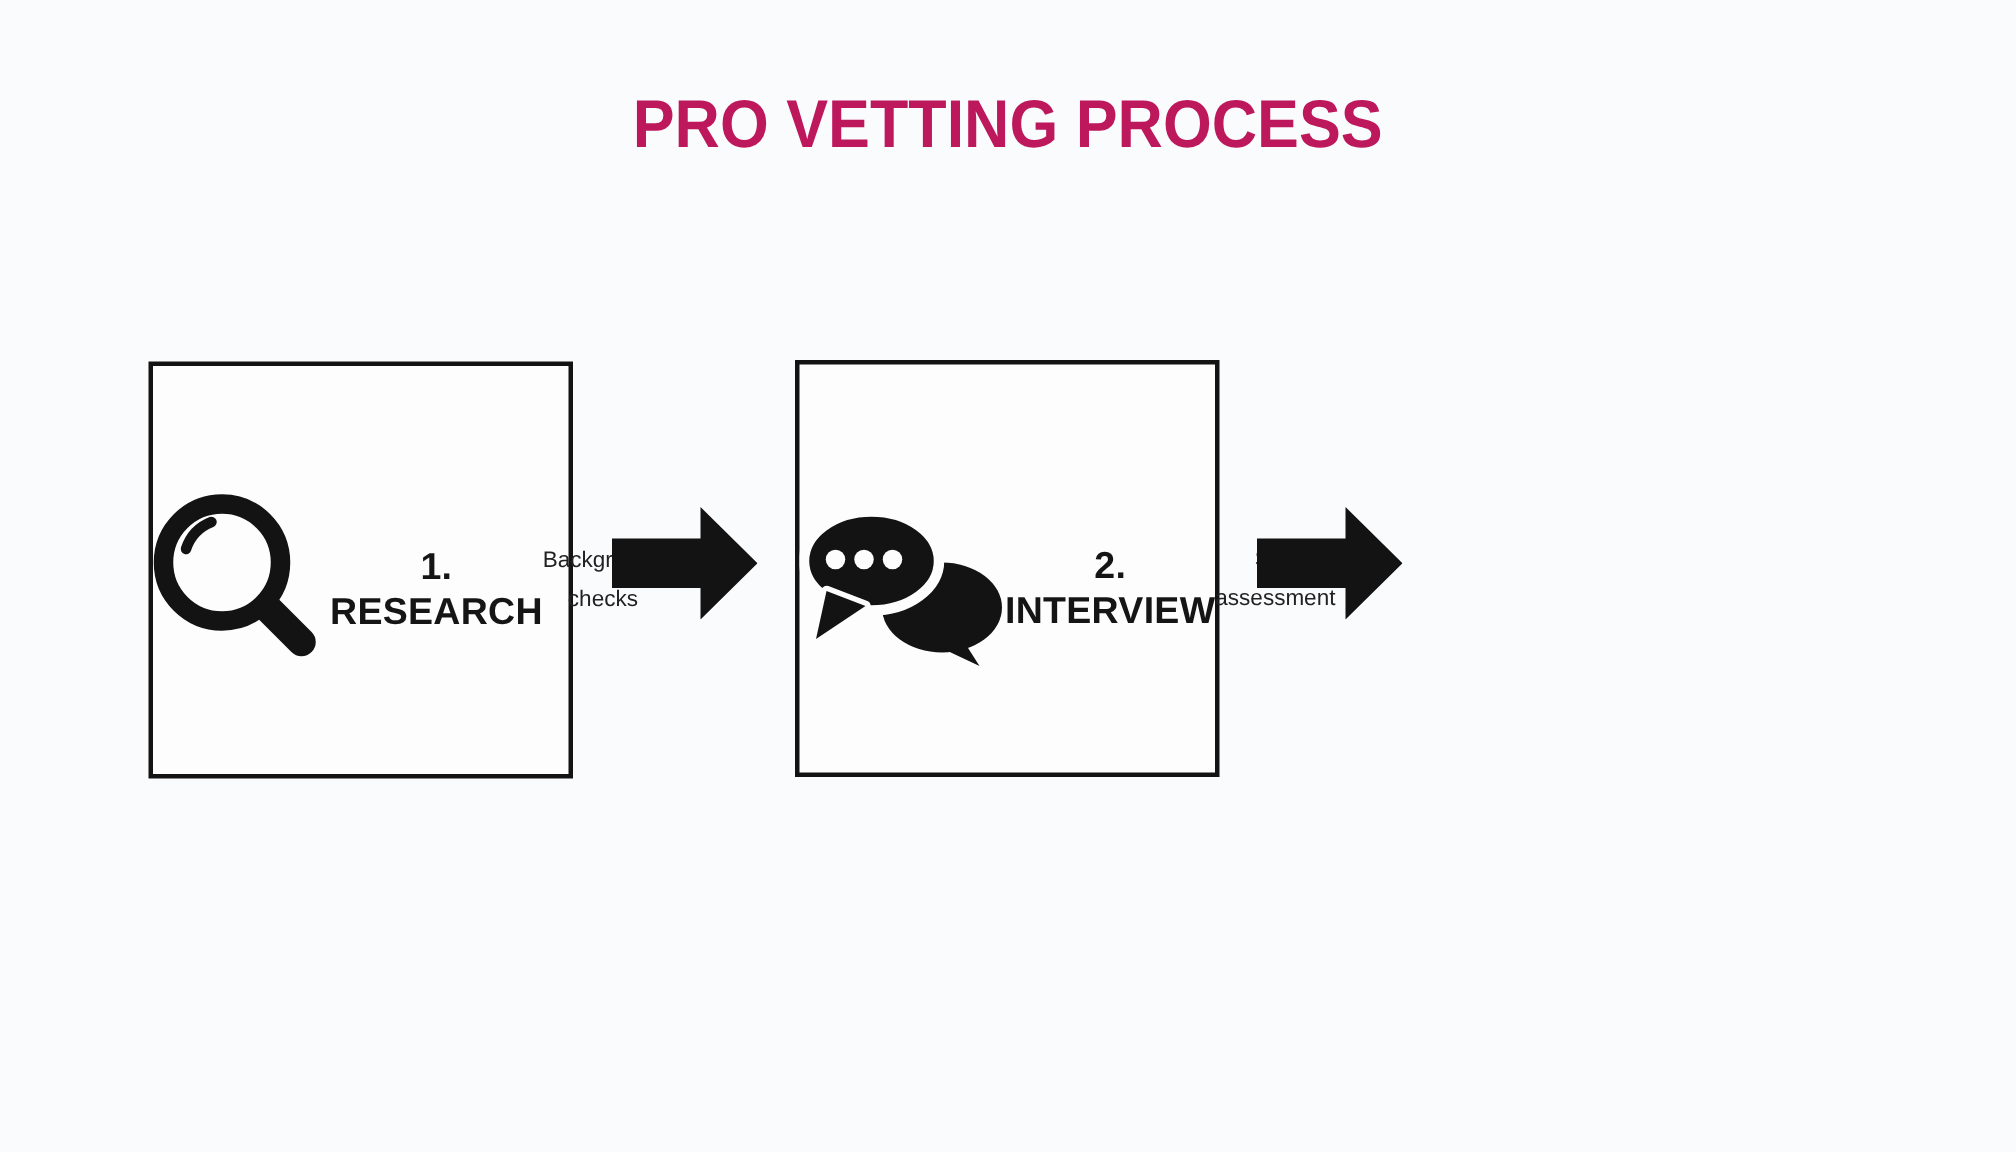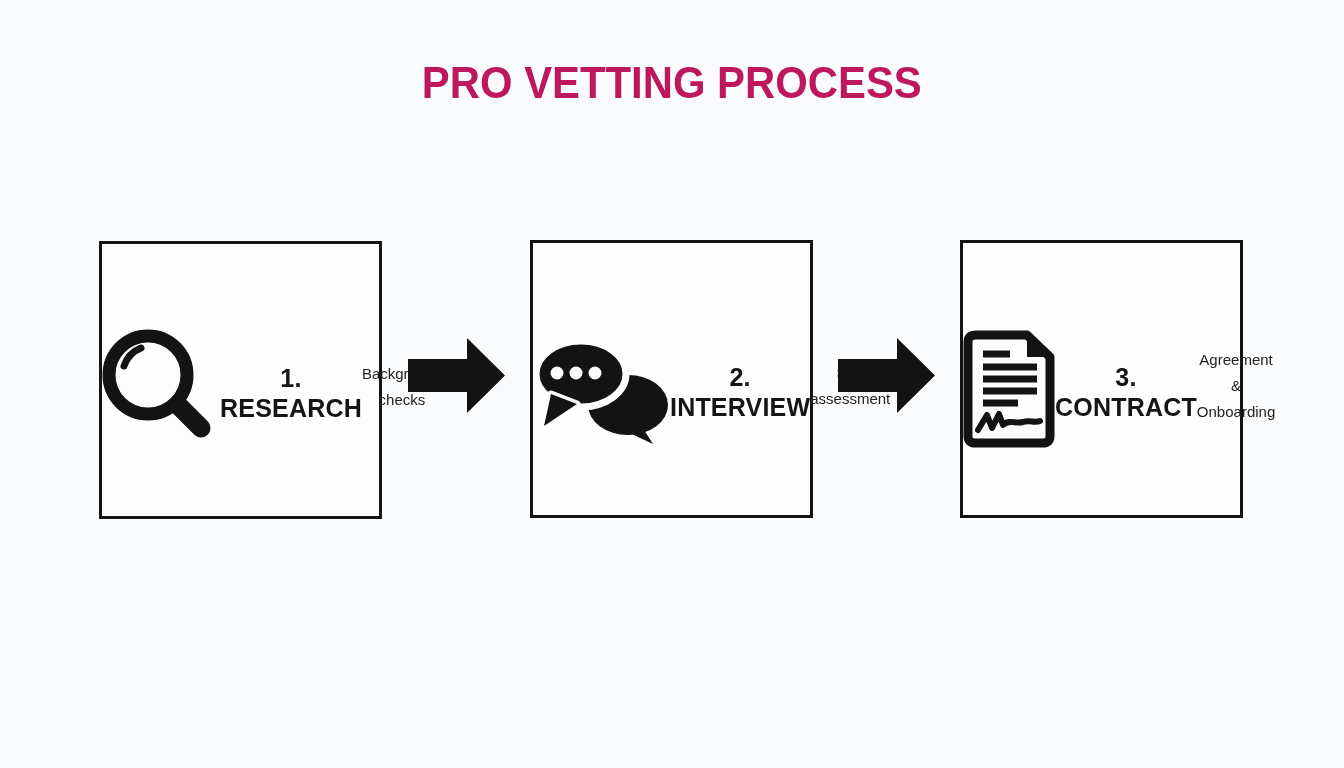--- a/index.html
+++ b/index.html
@@ -130,34 +130,14 @@
     <div class="step-heading">2. INTERVIEW</div>
     <div class="step-subtitle">Skill assessment</div>
   </section>
 
   <div class="connector c2">
     <svg width="97" height="75" viewBox="0 0 97 75" aria-hidden="true">
       <polygon class="ink" points="0,21 59,21 59,0 97,37.5 59,75 59,54 0,54"></polygon>
     </svg>
   </div>
 
-  <section class="step s3">
-    <div class="icon-wrap">
-      <svg width="92" height="118" viewBox="0 0 92 118" aria-hidden="true">
-
-        <path class="ink-stroke" stroke-width="9" stroke-linejoin="round" d="M 13 5 H 64 L 87 27 V 106 Q 87 113 80 113 H 12 Q 5 113 5 106 V 12 Q 5 5 13 5 Z"></path>
-
-        <path class="ink" d="M 64 4 L 88 27 L 64 27 Z"></path>
-
-        <line class="ink-stroke" x1="20" y1="24" x2="47" y2="24" stroke-width="7"></line>
-        <line class="ink-stroke" x1="20" y1="37" x2="74" y2="37" stroke-width="7"></line>
-        <line class="ink-stroke" x1="20" y1="49" x2="74" y2="49" stroke-width="7"></line>
-        <line class="ink-stroke" x1="20" y1="61" x2="74" y2="61" stroke-width="7"></line>
-        <line class="ink-stroke" x1="20" y1="73" x2="55" y2="73" stroke-width="7"></line>
-
-        <path class="ink-stroke" stroke-width="6" stroke-linecap="round" stroke-linejoin="round" d="M 15 100 L 24 85 L 29 98 L 36 84 L 40 95 C 46 89 52 94 60 92 C 66 90 72 93 77 91"></path>
-      </svg>
-    </div>
-    <div class="step-heading">3. CONTRACT</div>
-    <div class="step-subtitle">Agreement &amp; Onboarding</div>
-  </section>
 
 </div>
 
 </body></html>

